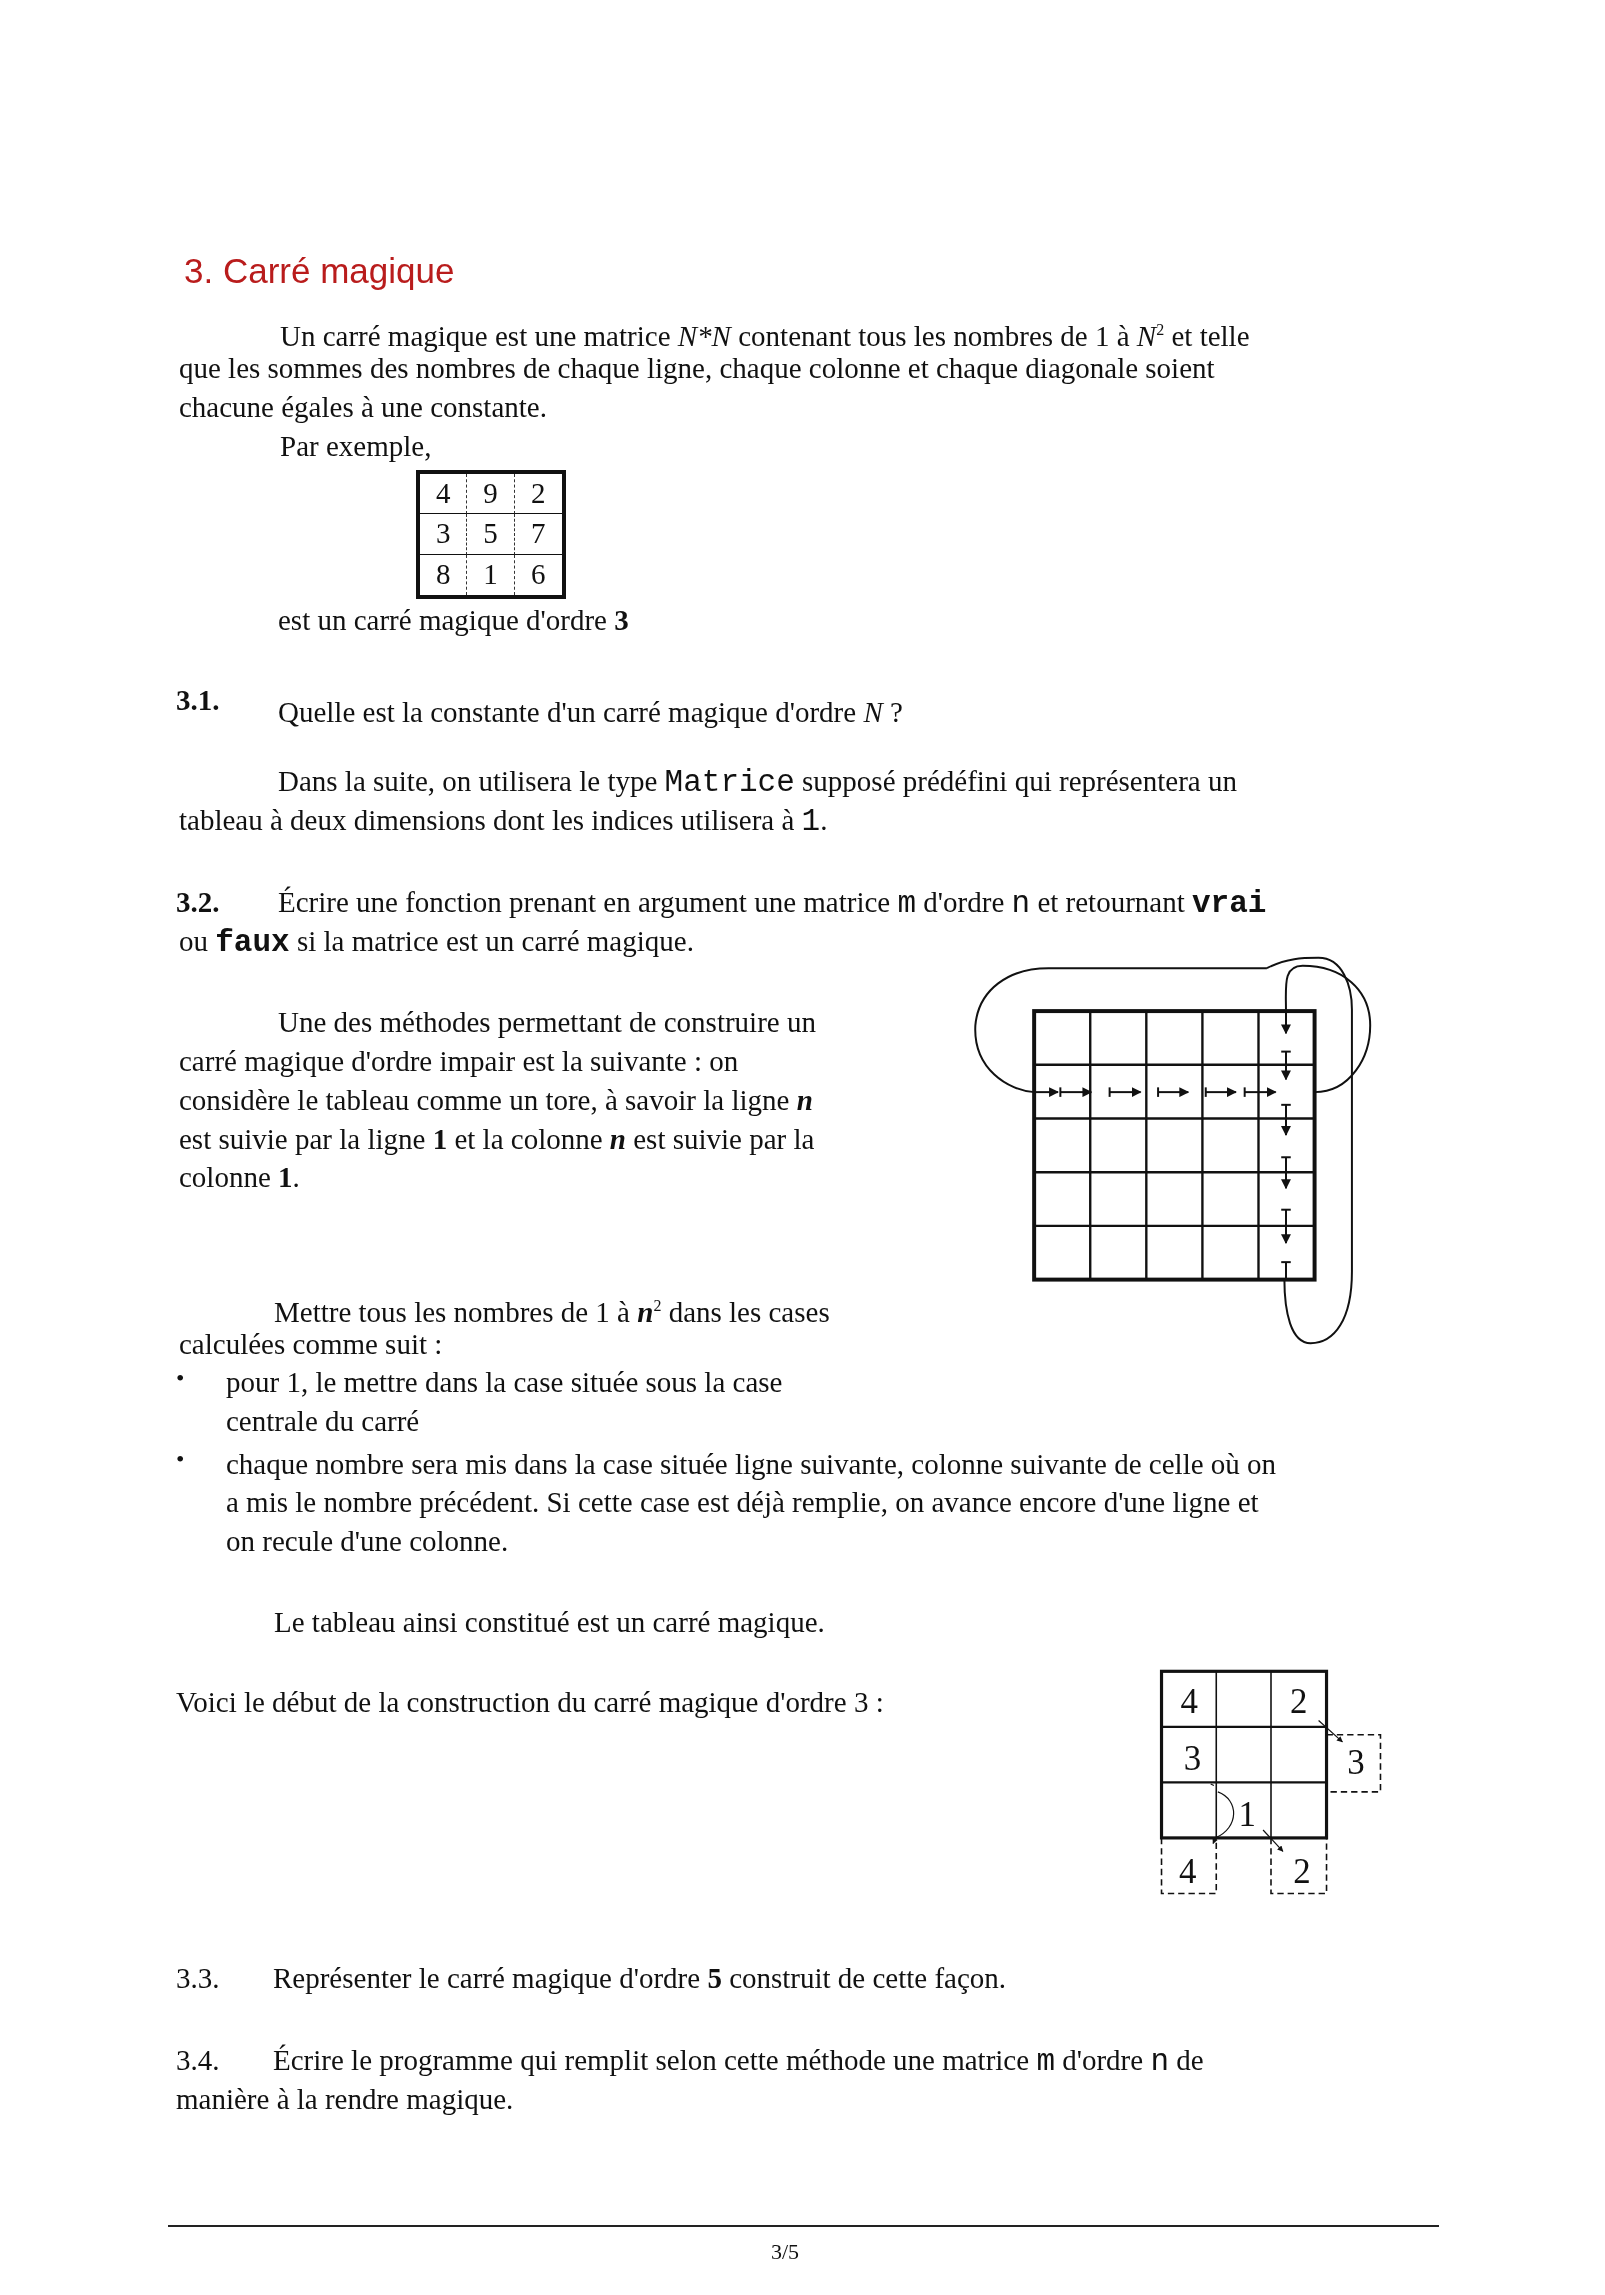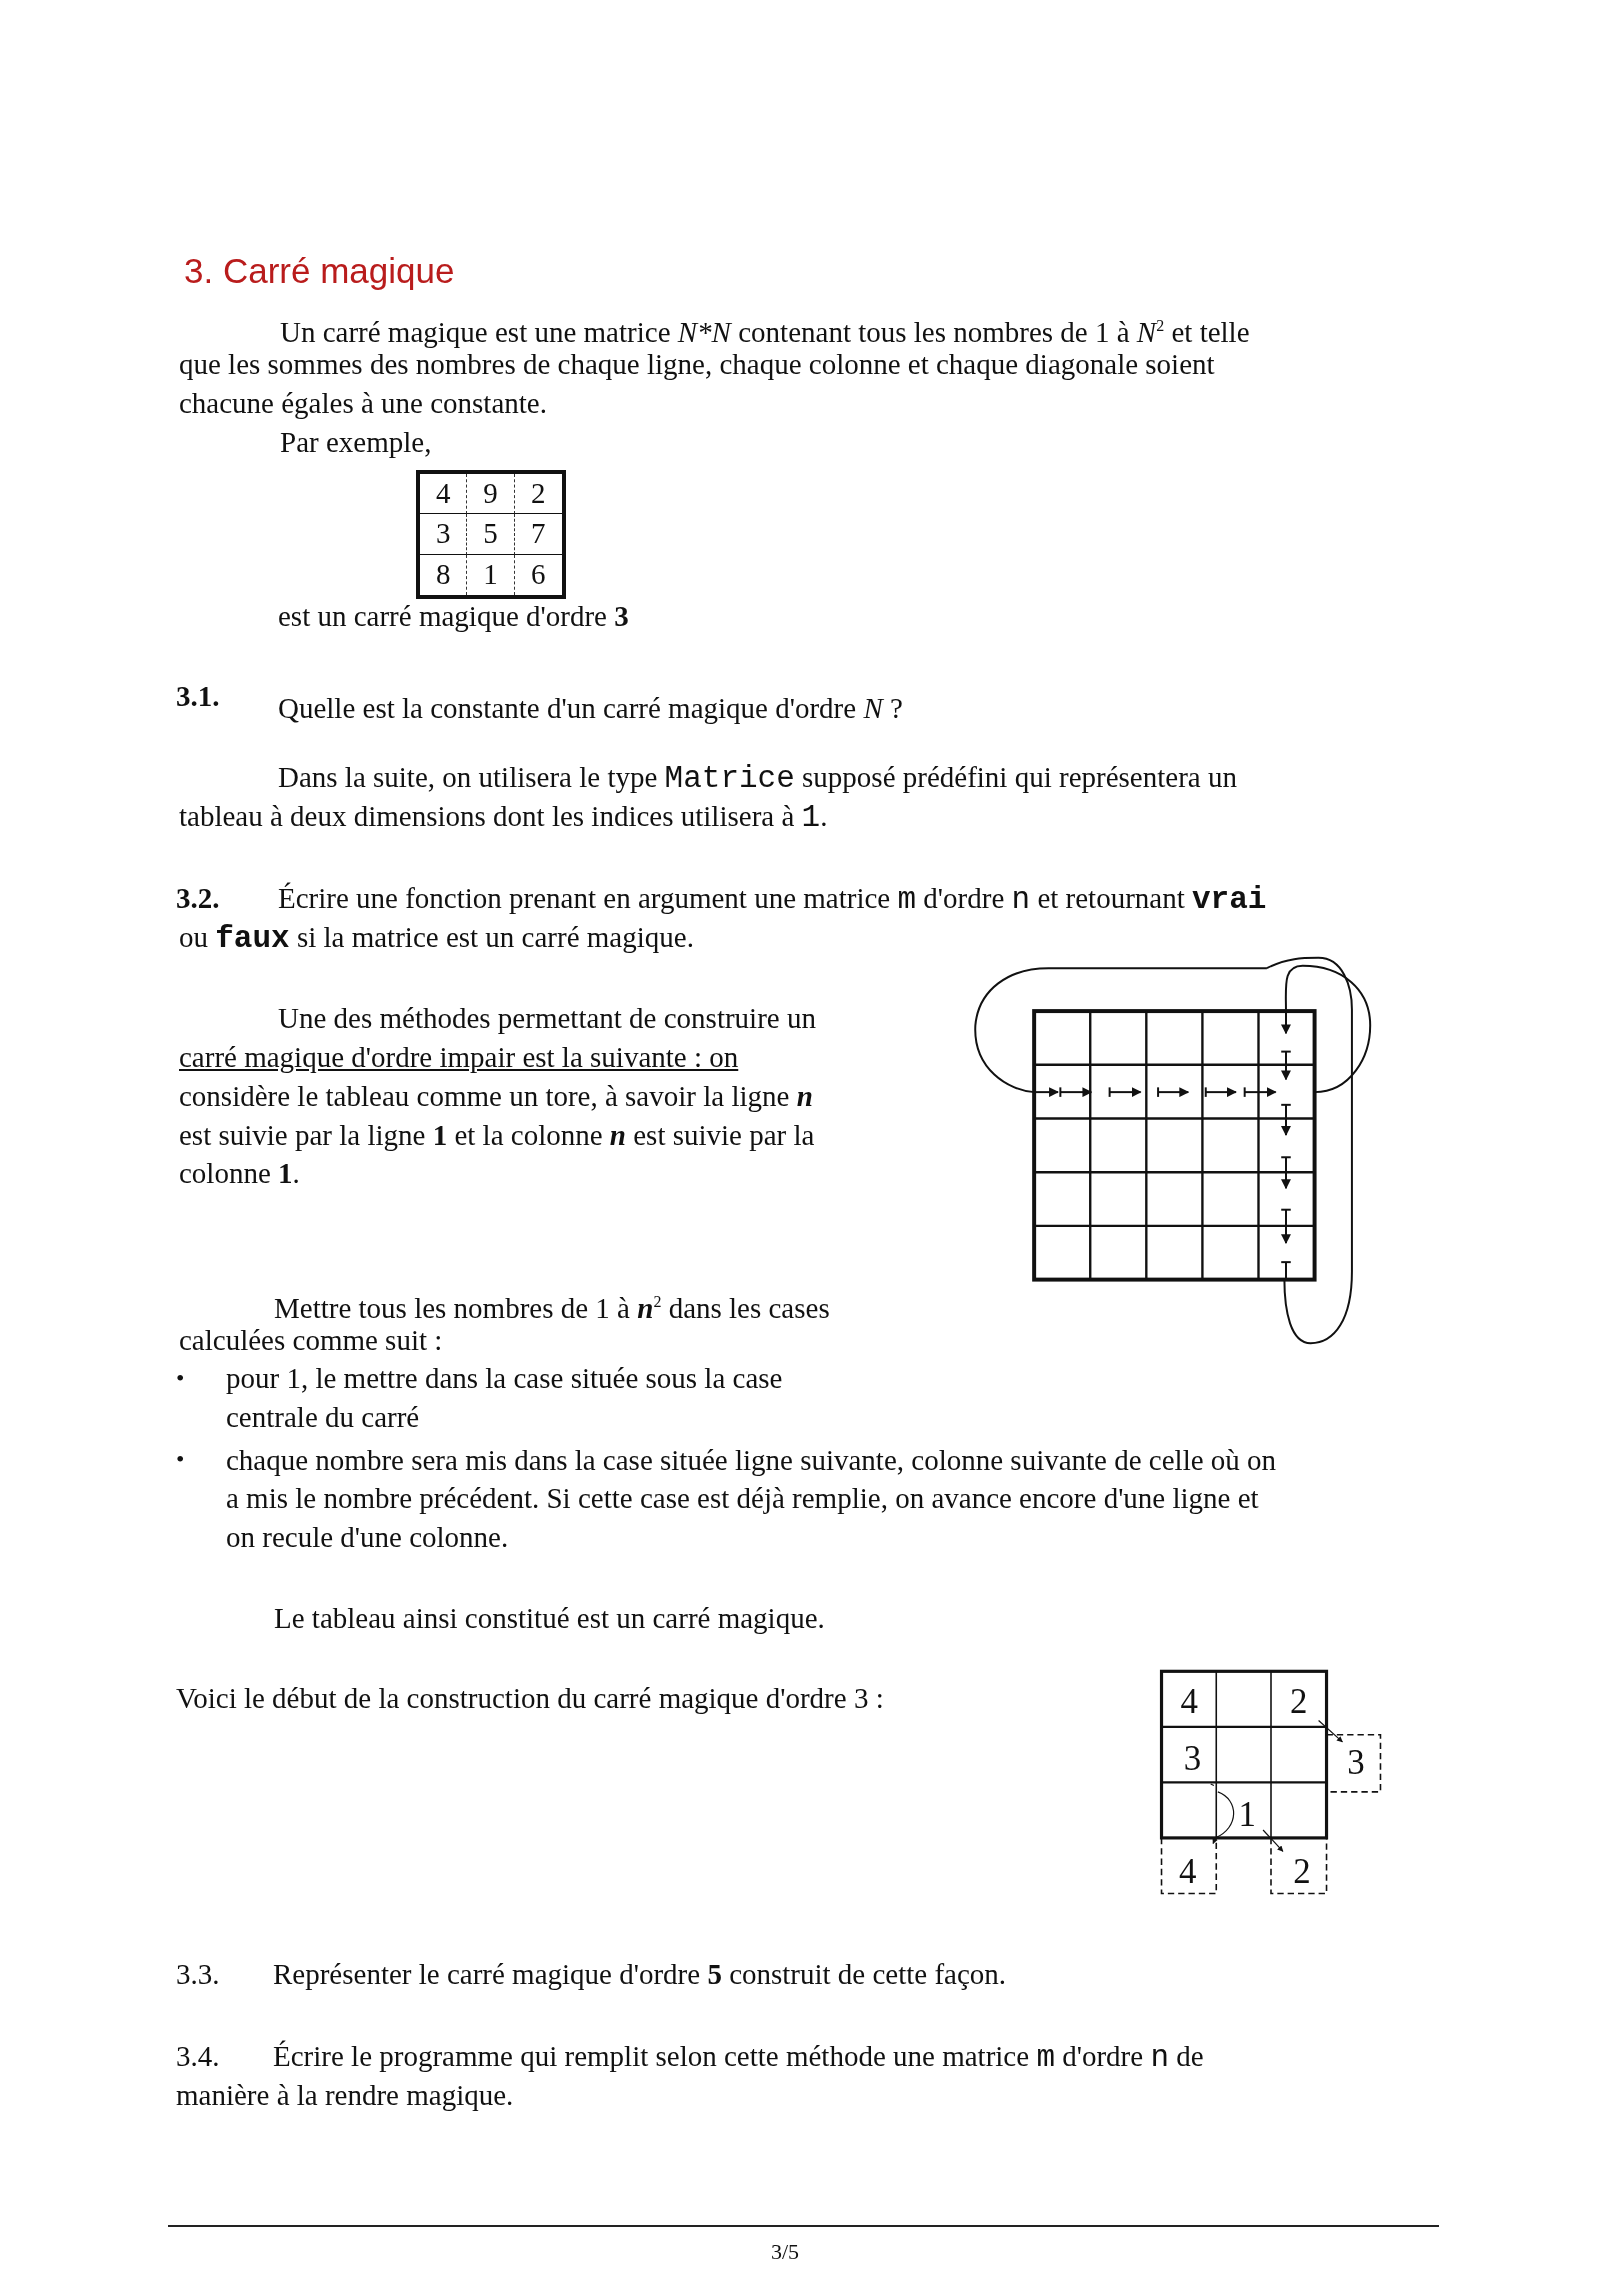--- a/index.html
+++ b/index.html
@@ -1,19 +1,19 @@
 <!DOCTYPE html>
 <html style="font-size:12.7px"><head>
 <meta charset="utf-8">
 <style>
   html, body { margin: 0; padding: 0; background: #ffffff; }
   body { width: 1606px; height: 2295px; position: relative; overflow: hidden;
          font-family: "Liberation Serif", "DejaVu Serif", serif; color: #111; }
   .abs { position: absolute; white-space: nowrap; }
-  .body-text { font-size: 29px; line-height: 31px; }
+  .body-text { font-size: 29px; line-height: 39px; }
   .heading { font-family: "Liberation Sans", "DejaVu Sans", sans-serif; font-size: 35px; font-weight: normal; left: 184px; top: 251px; color: #b91c1c; }
   .mono { font-family: "Liberation Mono", "DejaVu Sans Mono", monospace; font-size: 31px; }
   .num { font-weight: bold; }
   .it { font-style: italic; }
   .bullet { position: absolute; font-size: 24px; }
   
   .magic3 { position: absolute; left: 416px; top: 470px; width: 142px; height: 121px;
             border: 4.8px solid #111; display: grid; grid-template-columns: repeat(3, 1fr);
             grid-template-rows: repeat(3, 1fr); }
   .magic3 .cell { display: flex; align-items: center; justify-content: center; font-size: 29px;
@@ -69,21 +69,21 @@
 
 <div class="abs body-text num" style="left:176px; top:883px;">3.2.</div>
 <div class="abs body-text" style="left:278px; top:883px;">
   <span>Écrire une fonction prenant en argument une matrice </span><span class="mono">m</span><span>  d'ordre </span><span class="mono">n</span><span>  et retournant </span><span class="mono" style="font-weight:bold">vrai</span>
 </div>
 <div class="abs body-text" style="left:179px; top:922px;">
   <span>ou </span><span class="mono" style="font-weight:bold">faux</span><span>  si la matrice est un carré magique.</span>
 </div>
 
 <div class="abs body-text" style="left:278px; top:1003px;">Une des méthodes permettant de construire un</div>
-<div class="abs body-text" style="left:179px; top:1042px;text-decoration:underline;">carré magique d'ordre impair est la suivante : on</div>
+<div class="abs body-text" style="left:179px; top:1042px;">carré magique d'ordre impair est la suivante : on</div>
 <div class="abs body-text" style="left:179px; top:1081px;">
   <span>considère le tableau comme un tore, à savoir la ligne </span><span class="it num">n</span>
 </div>
 <div class="abs body-text" style="left:179px; top:1120px;">
   <span>est suivie par la ligne </span><span class="num">1</span><span> et la colonne </span><span class="it num">n</span><span> est suivie par la</span>
 </div>
 <div class="abs body-text" style="left:179px; top:1158px;">
   <span>colonne </span><span class="num">1</span><span>.</span>
 </div>
 

